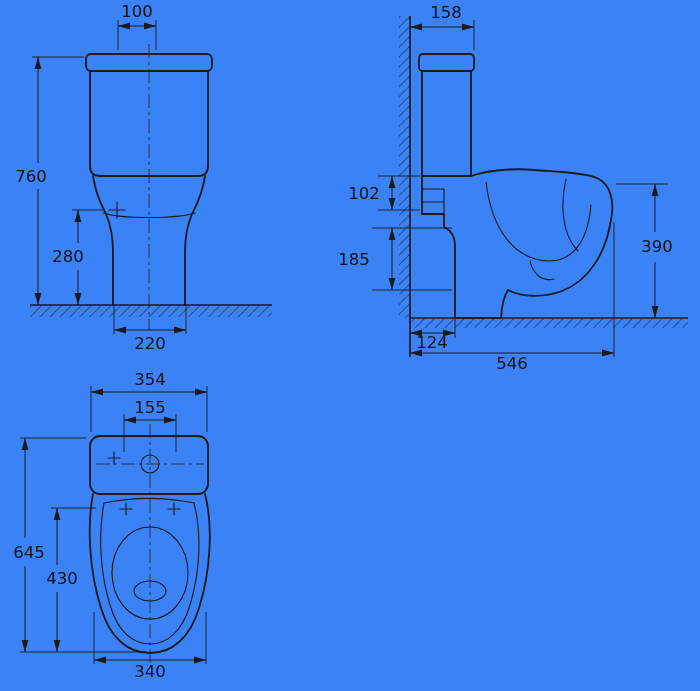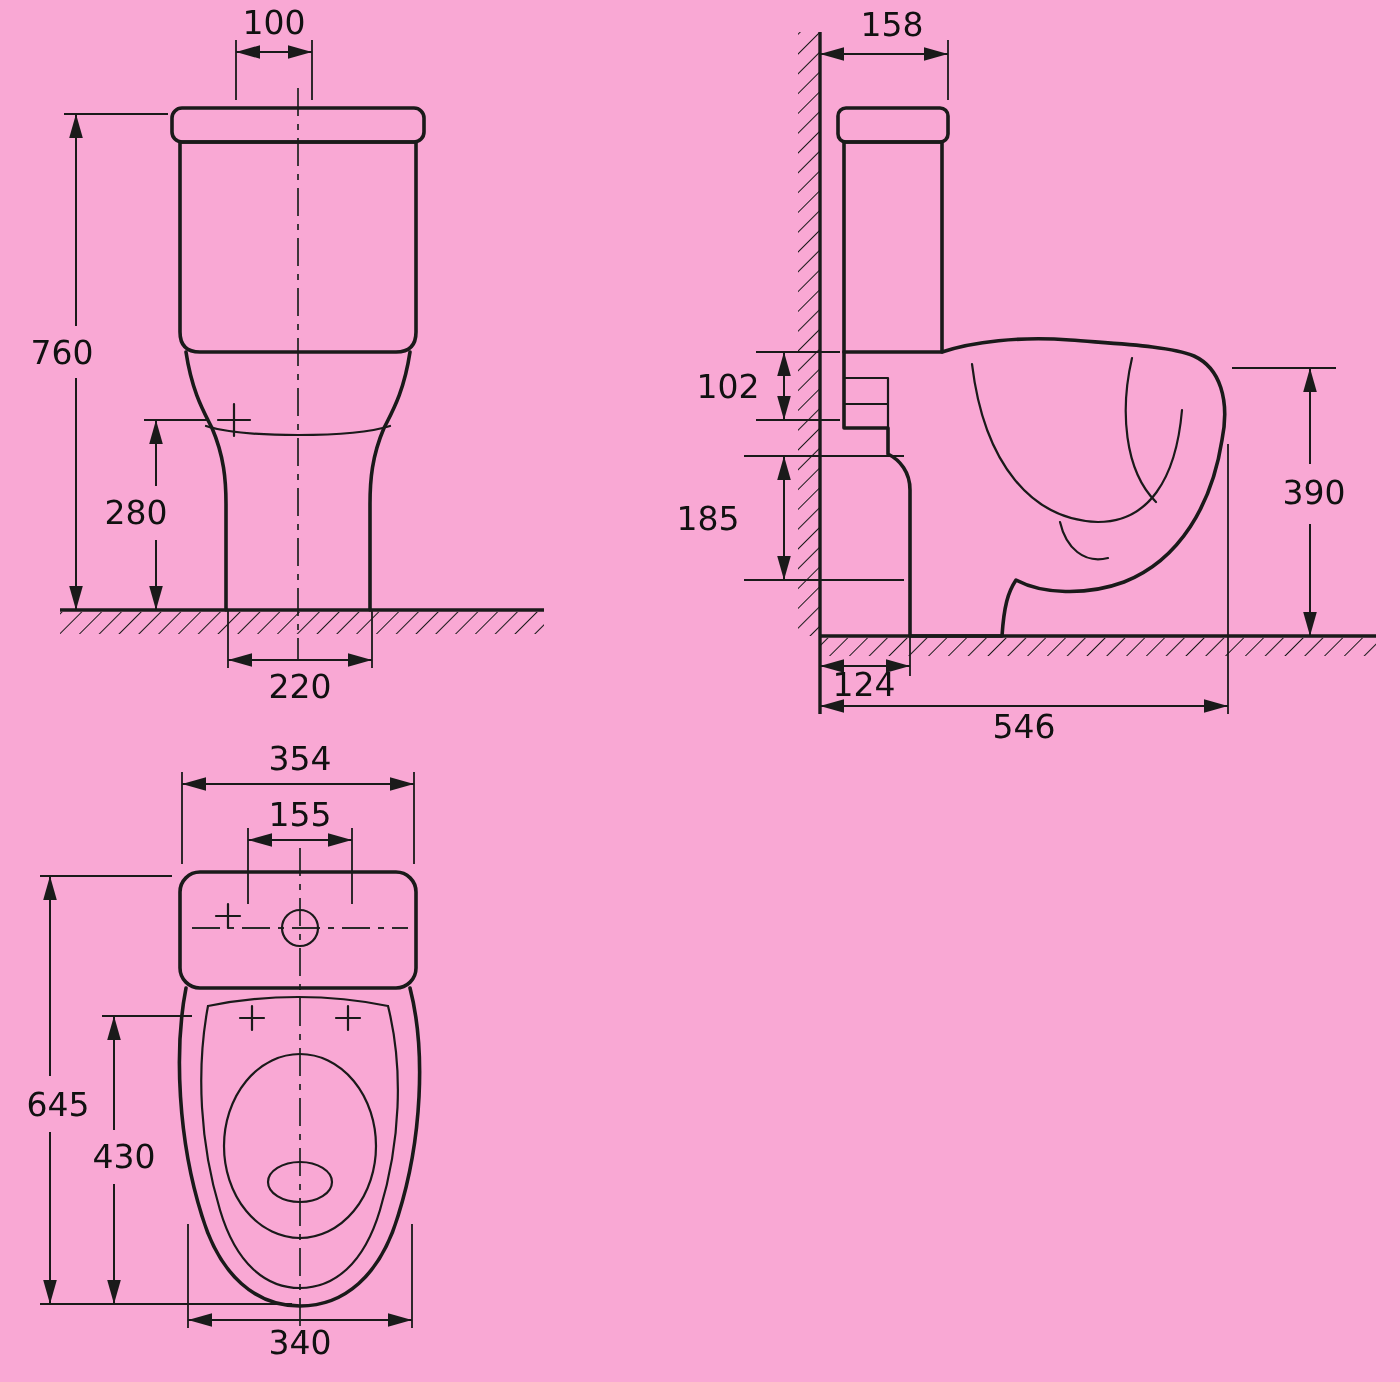--- a/index.html
+++ b/index.html
@@ -1,16 +1,16 @@
 <!DOCTYPE html>
 <html><head>
 <meta charset="utf-8">
 <style>
   html,body{margin:0;padding:0;background:#ffffff;}
-  .canvas{position:relative;width:700px;height:691px;background:#f9a8d4;overflow:hidden;}
+  .canvas{position:relative;width:700px;height:691px;background:#3b82f6;overflow:hidden;}
   svg{display:block;}
   .outline{fill:none;stroke:#1a1a1a;stroke-width:1.8;stroke-linejoin:round;stroke-linecap:round;}
   .thin{fill:none;stroke:#1a1a1a;stroke-width:1.1;stroke-linecap:round;}
   .heavy{fill:none;stroke:#1a1a1a;stroke-width:1.7;}
   .dim{fill:none;stroke:#1a1a1a;stroke-width:1;}
   .ext{fill:none;stroke:#1a1a1a;stroke-width:0.9;}
   .cl{fill:none;stroke:#2a2a2a;stroke-width:0.9;stroke-dasharray:14 4 3 4;}
   .hatchline{stroke:#1a1a1a;stroke-width:1;}
   text.dimtxt{font:16.5px "DejaVu Sans", sans-serif;fill:#111;text-anchor:middle;}
 </style>

